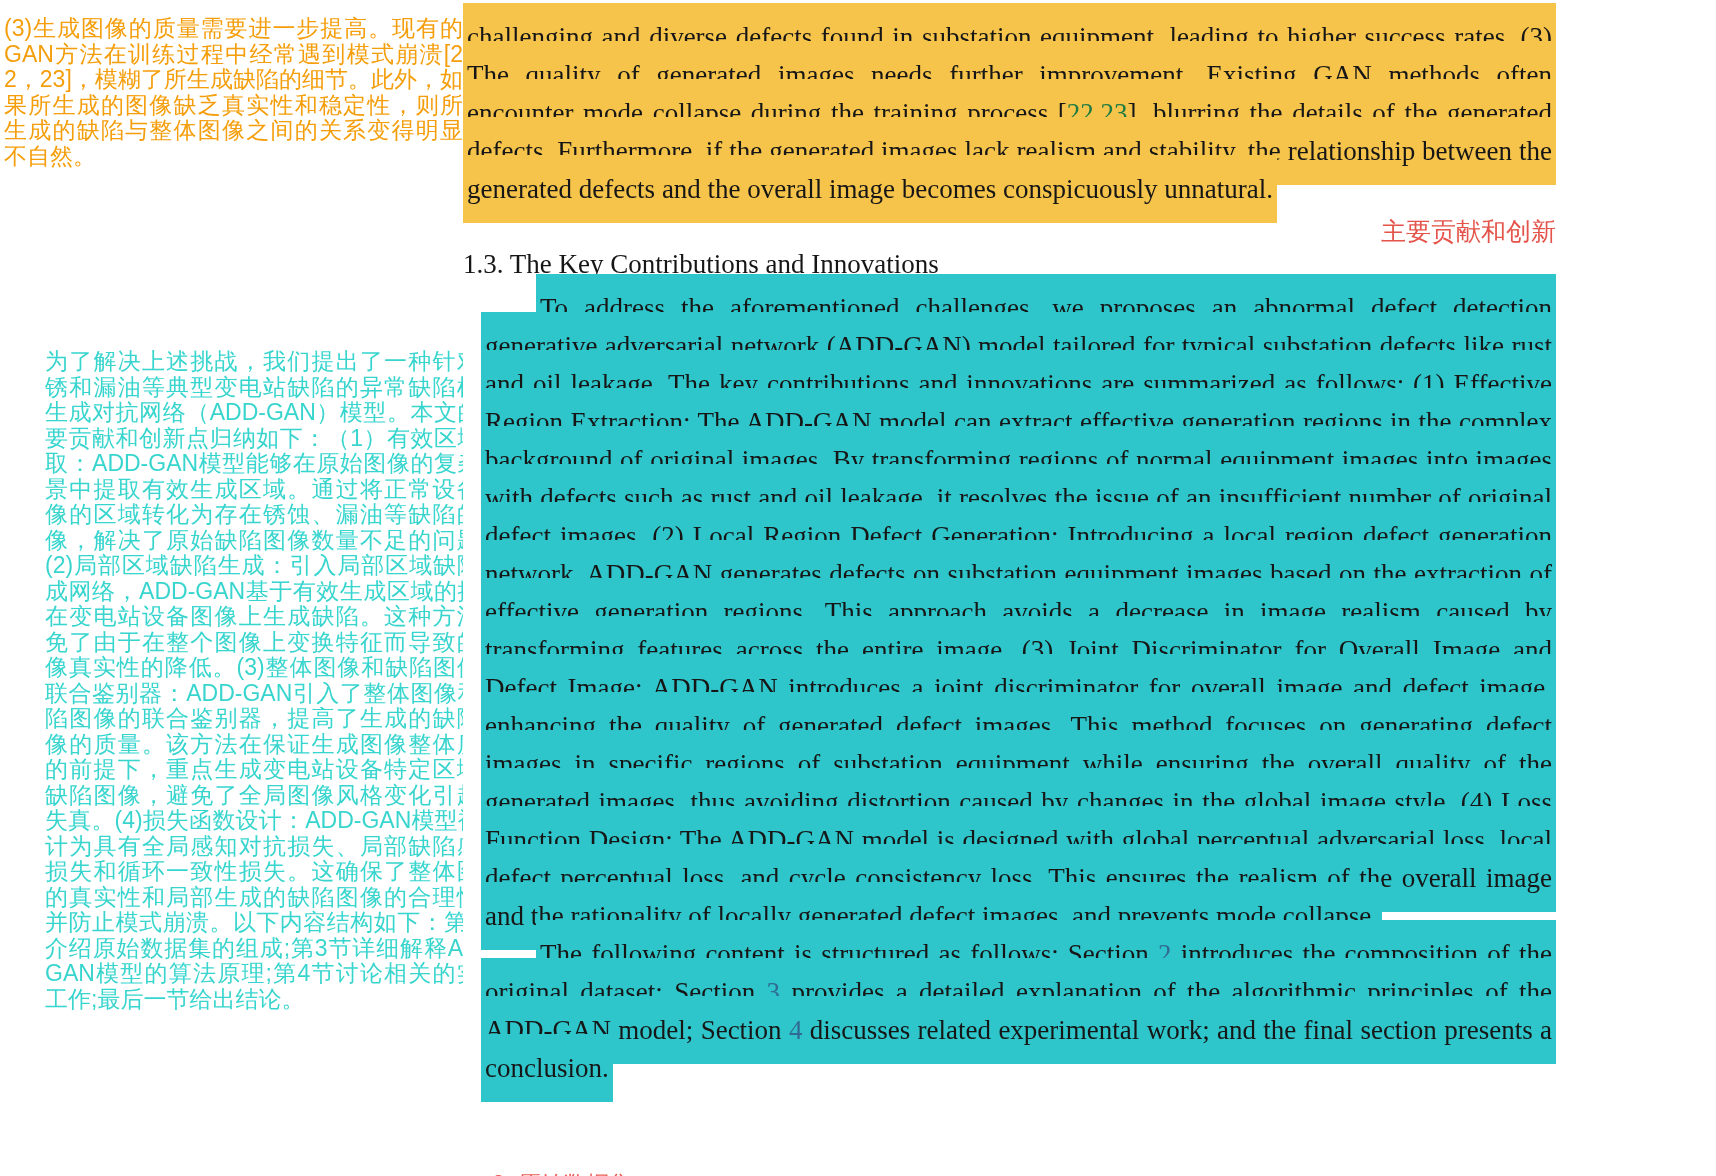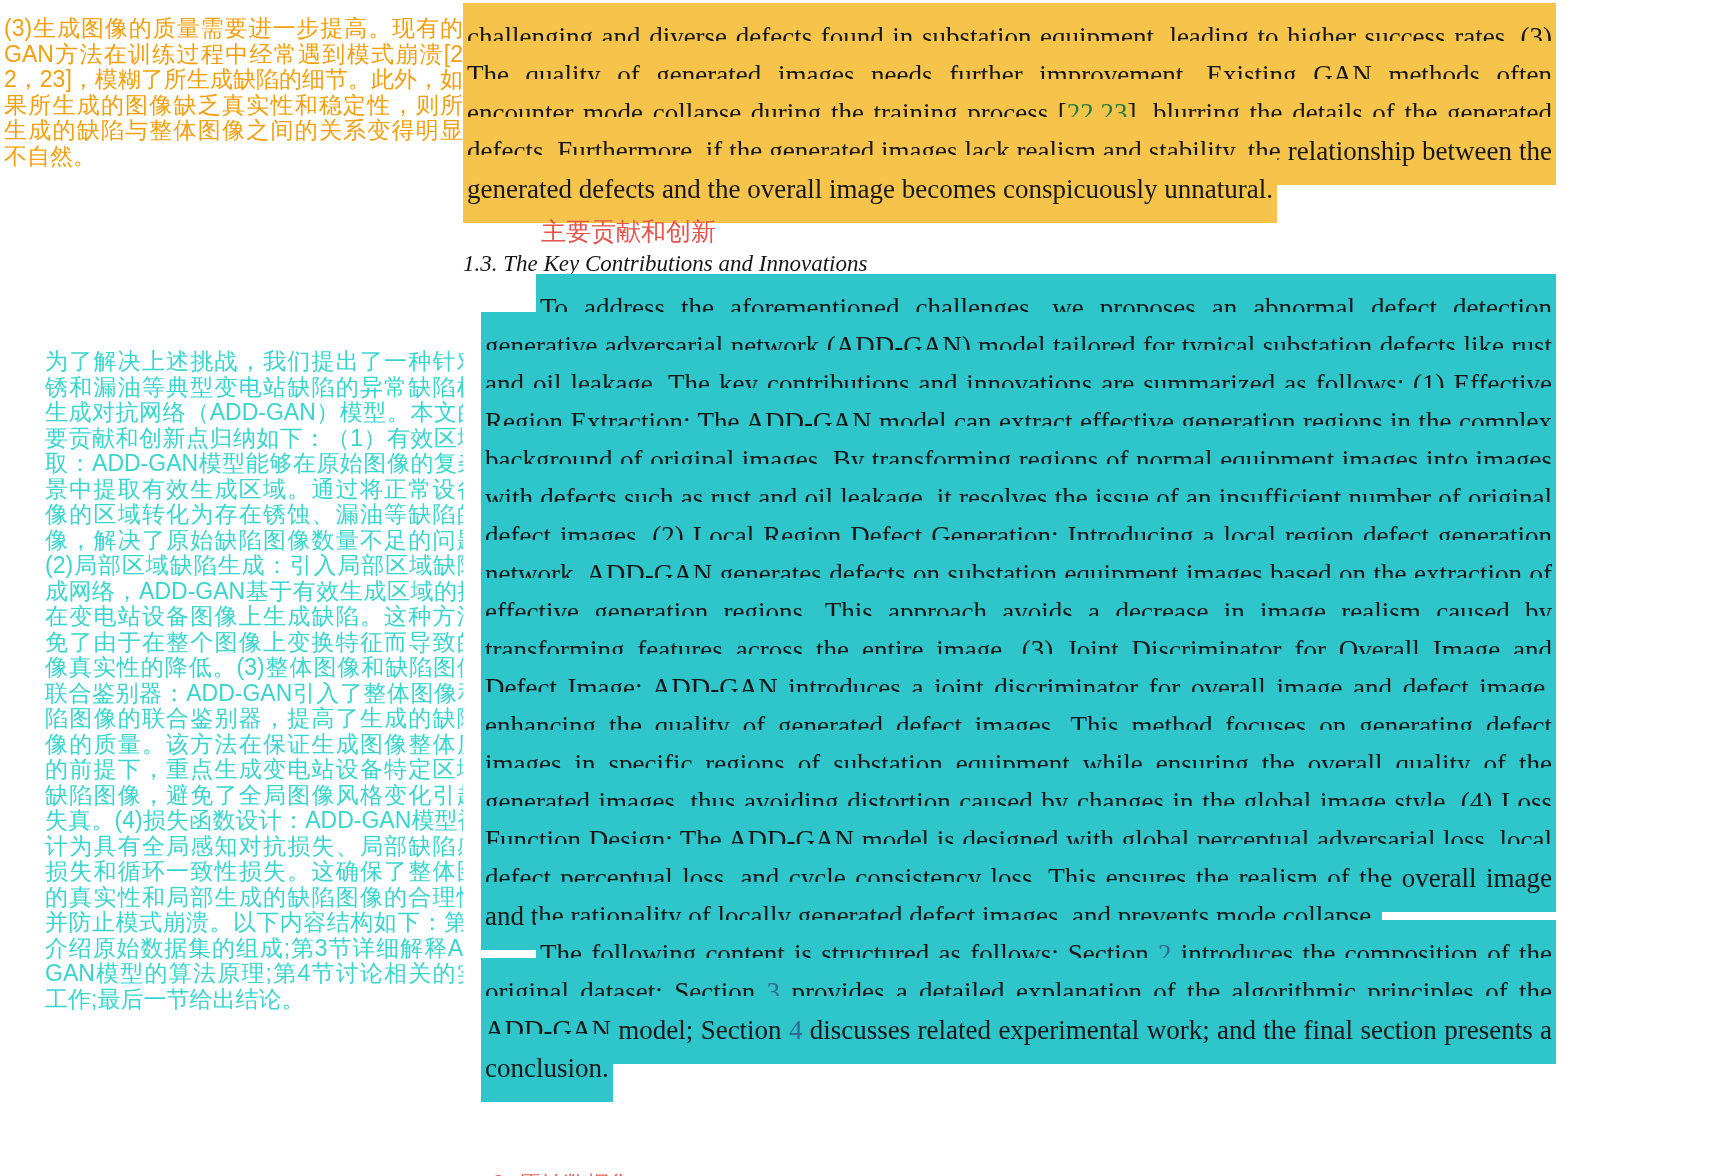--- a/index.html
+++ b/index.html
@@ -53,26 +53,26 @@
   .bg .cite{ color:#1E7B42; }     
   .bg .secref{ color:#316A94; }   
 
   .zh-heading{
     margin:8px 0 2px 78px;
     font-family:"Liberation Sans", sans-serif;
     font-size:25px;
     line-height:30px;
     color:#E4544B;
     font-weight:normal;
+    text-align:right;
   }
   .sec-heading{
     margin:2px 0 9px 0;
-    font-style:italic;
     font-weight:normal;
-    font-size:23px;
+    font-size:27px;
     line-height:32px;
     color:#161616;
   }
   
   .next-heading-cut{
     position:absolute;
     left:492px;
     top:1169px;
     width:160px;
     height:7px;

